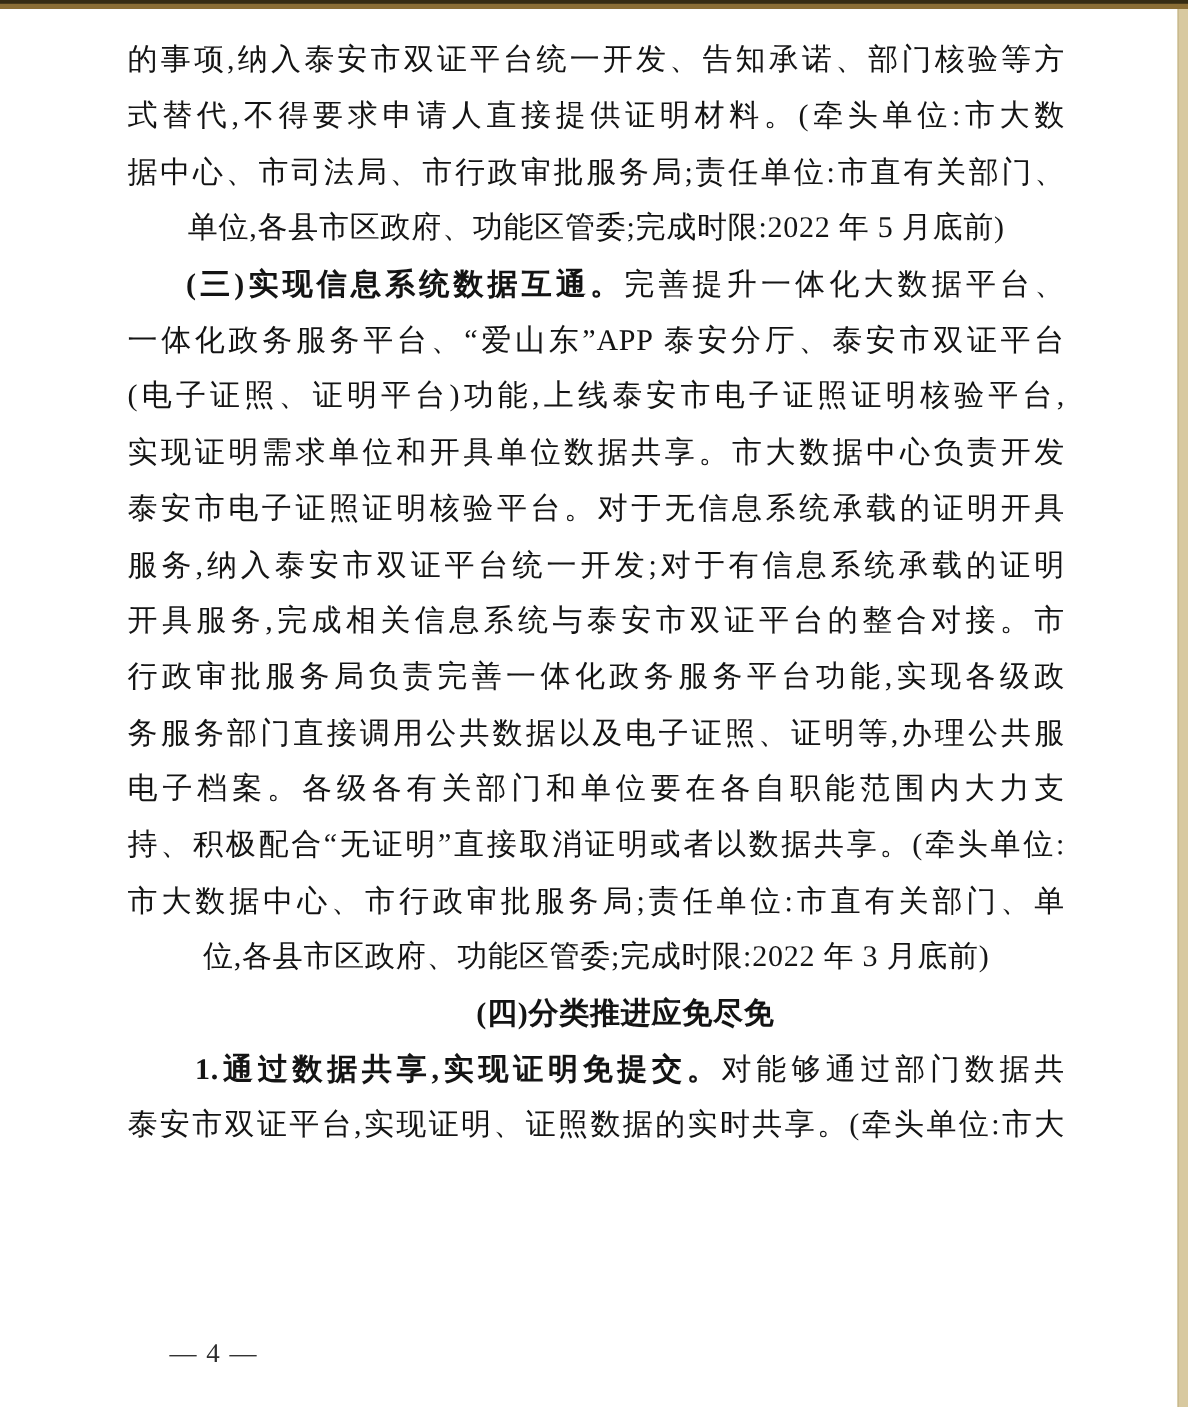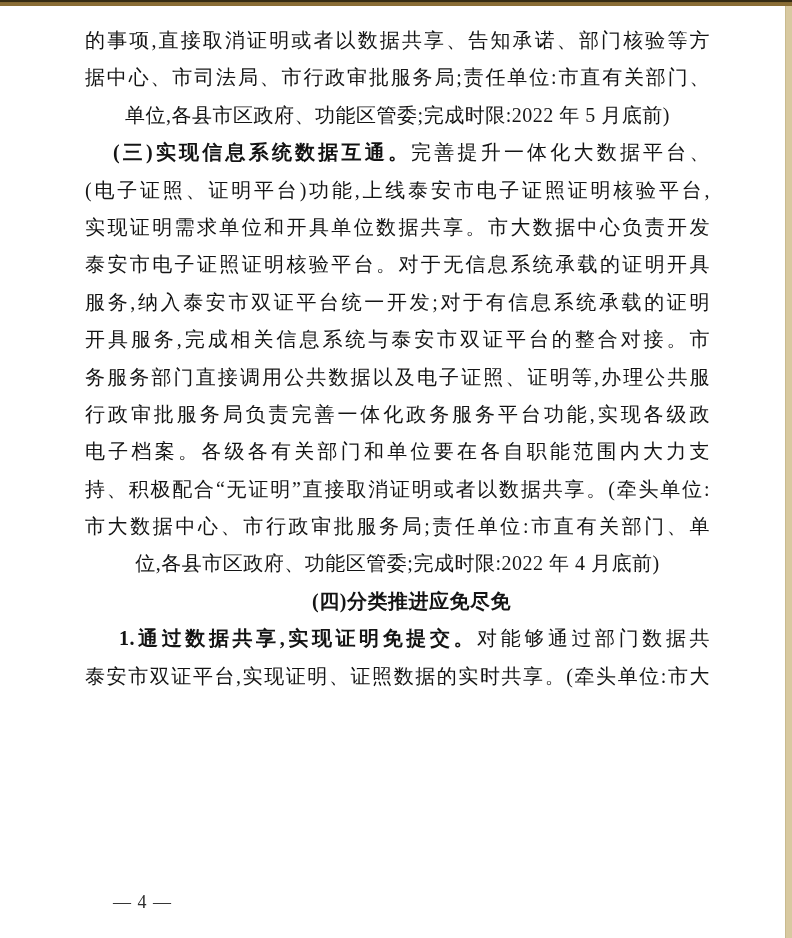--- a/index.html
+++ b/index.html
@@ -54,51 +54,53 @@
   }
   .line.fill {
     white-space: normal;
     text-align: justify;
     text-align-last: justify;
     -moz-text-align-last: justify;
     text-justify: inter-character;
     overflow: hidden;
   }
   .seg { font-weight: 400; }
-  .seg.bold { font-weight: 700; }
+  .seg.bold { font-weight: 700; margin-left: 11px; }
   .footer {
     position: absolute;
     left: 113px;
     top: 890px;
     font-size: 18px;
     line-height: 24px;
     letter-spacing: 1px;
     color: #2d2d2d;
   }
 </style>
 </head>
 <body>
 
 <div class="paper">
   <div class="top-bar"></div>
   <div class="right-strip"></div>
   <div class="content" id="doc-body">
-      <div class="line fill"><span class="seg">的事项,直接取消证明或者以数据共享、告知承诺、部门核验等方</span></div>
+      <div class="line fill"><span class="seg">的事项,纳入泰安市双证平台统一开发、告知承诺、部门核验等方</span></div>
+      <div class="line fill"><span class="seg">式替代,不得要求申请人直接提供证明材料。(牵头单位:市大数</span></div>
       <div class="line fill"><span class="seg">据中心、市司法局、市行政审批服务局;责任单位:市直有关部门、</span></div>
       <div class="line"><span class="seg">单位,各县市区政府、功能区管委;完成时限:2022 年 5 月底前)</span></div>
       <div class="line fill" style="text-indent: 28px;"><span class="seg bold">(三)实现信息系统数据互通。</span><span class="seg">完善提升一体化大数据平台、</span></div>
+      <div class="line fill"><span class="seg">一体化政务服务平台、“爱山东”APP 泰安分厅、泰安市双证平台</span></div>
       <div class="line fill"><span class="seg">(电子证照、证明平台)功能,上线泰安市电子证照证明核验平台,</span></div>
       <div class="line fill"><span class="seg">实现证明需求单位和开具单位数据共享。市大数据中心负责开发</span></div>
       <div class="line fill"><span class="seg">泰安市电子证照证明核验平台。对于无信息系统承载的证明开具</span></div>
       <div class="line fill"><span class="seg">服务,纳入泰安市双证平台统一开发;对于有信息系统承载的证明</span></div>
       <div class="line fill"><span class="seg">开具服务,完成相关信息系统与泰安市双证平台的整合对接。市</span></div>
+      <div class="line fill"><span class="seg">行政审批服务局负责完善一体化政务服务平台功能,实现各级政</span></div>
       <div class="line fill"><span class="seg">务服务部门直接调用公共数据以及电子证照、证明等,办理公共服</span></div>
-      <div class="line fill"><span class="seg">行政审批服务局负责完善一体化政务服务平台功能,实现各级政</span></div>
       <div class="line fill"><span class="seg">电子档案。各级各有关部门和单位要在各自职能范围内大力支</span></div>
       <div class="line fill"><span class="seg">持、积极配合“无证明”直接取消证明或者以数据共享。(牵头单位:</span></div>
       <div class="line fill"><span class="seg">市大数据中心、市行政审批服务局;责任单位:市直有关部门、单</span></div>
-      <div class="line"><span class="seg">位,各县市区政府、功能区管委;完成时限:2022 年 4 月底前)</span></div>
+      <div class="line"><span class="seg">位,各县市区政府、功能区管委;完成时限:2022 年 3 月底前)</span></div>
       <div class="line" style="text-indent: 28px;"><span class="seg bold">(四)分类推进应免尽免</span></div>
       <div class="line fill" style="text-indent: 34px;"><span class="seg bold">1.通过数据共享,实现证明免提交。</span><span class="seg">对能够通过部门数据共</span></div>
       <div class="line fill"><span class="seg">泰安市双证平台,实现证明、证照数据的实时共享。(牵头单位:市大</span></div>
     </div>
   <div class="footer">— 4 —</div>
 </div>
 
 </body></html>

